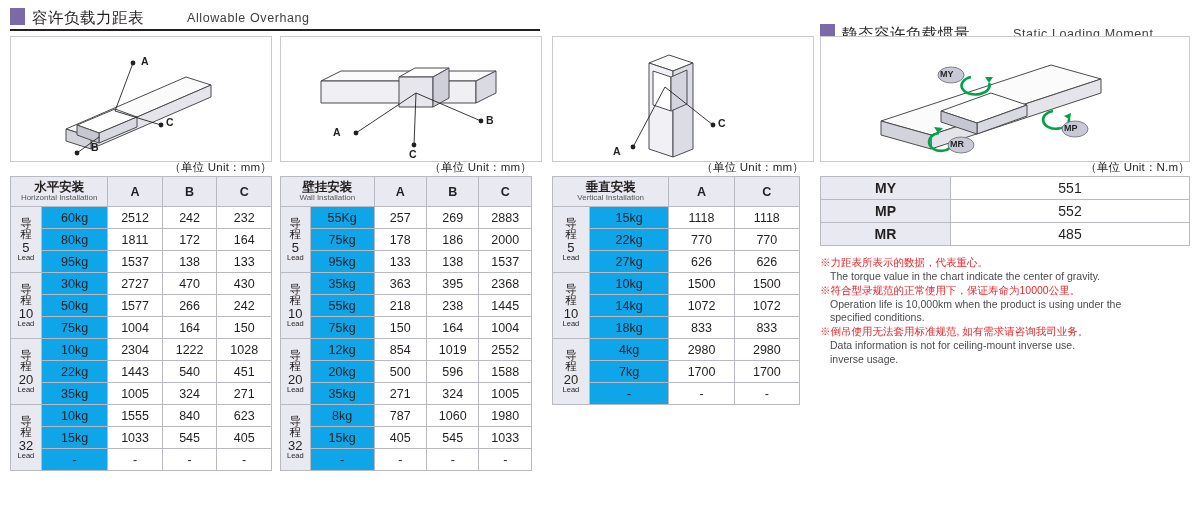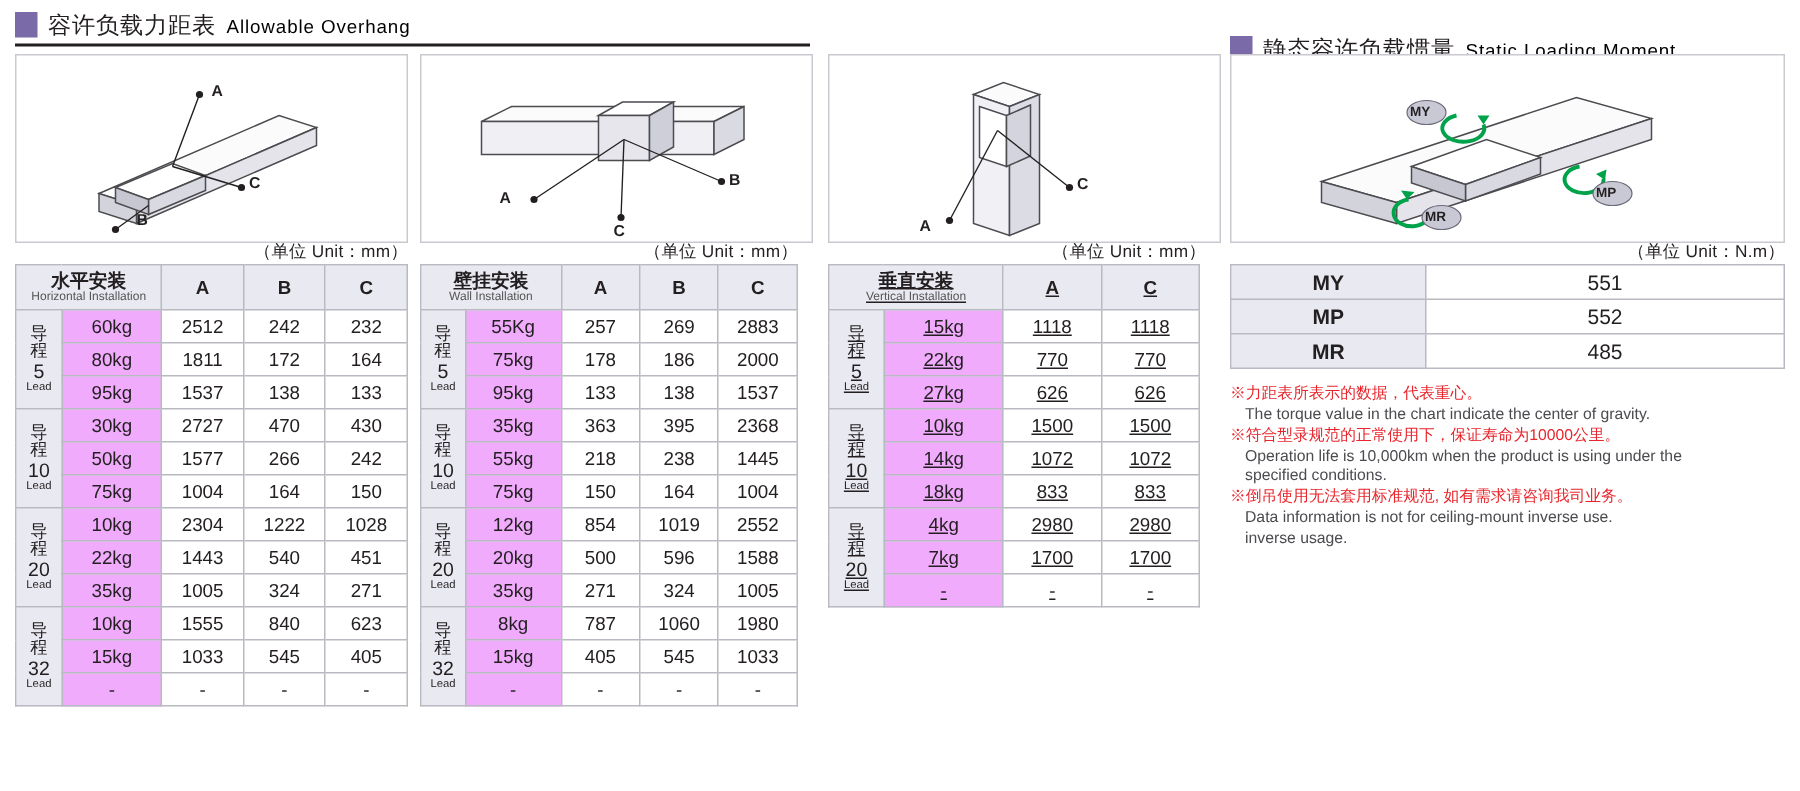--- a/index.html
+++ b/index.html
@@ -9,21 +9,21 @@
     font-family:"Liberation Sans", sans-serif;
     background:#ffffff;
     color:#231f20;
     position:relative;
     overflow:hidden;
   }
   
   .sec-head { display:flex; align-items:flex-end; gap:7px; }
   .sec-bar { width:15px; height:17px; background:#7b6aa8; flex:0 0 auto; }
   .sec-cn { font-size:15.5px; font-weight:normal; letter-spacing:0.5px; color:#231f20; line-height:1; }
-  .sec-en { font-size:12.5px; color:#000000; letter-spacing:0.6px; line-height:1; padding-bottom:1px; }
+  .sec-en { font-size:12.5px; color:#404040; letter-spacing:0.6px; line-height:1; padding-bottom:1px;margin-left:36px; }
   .rule { height:2px; background:#231f20; margin-top:4px; }
 
   
   #left { position:absolute; left:10px; top:8px; width:530px; }
   #right { position:absolute; left:820px; top:24px; width:370px; }
 
   
   .diagrams { position:absolute; top:36px; left:10px; width:800px; height:128px; }
   .dia {
     position:absolute; top:0; height:126px;
@@ -57,26 +57,26 @@
   .head-cell { background:#e9e9f1;margin-top:24px; }
   .lead-cell {
     background:#e9e9f1;
     width:26px;
     font-size:11.5px;
     line-height:1.0;
     font-weight:bold;
   }
   .lead-cell .num { font-size:13px; }
   .lead-cell .ld { font-size:7.5px; font-weight:normal;text-align:center; }
-  .kg { background:#f0abfc; font-weight:normal; }
+  .kg { background:#0ea5e9; font-weight:normal; }
   .val { background:#ffffff; }
 
   .t1 { left:10px;  top:176px; width:262px; }
   .t2 { left:280px; top:176px; width:252px; }
-  .t3 { left:552px; top:176px; width:248px;text-decoration:underline; }
+  .t3 { left:552px; top:176px; width:248px; }
   .t4 { left:820px; top:176px; width:370px; }
 
   .t4 td { height:23px; font-size:14px; }
   .t4 .lab { background:#e9e9f1; font-weight:bold; width:130px; }
 
   
   .notes { position:absolute; left:820px; top:256px; width:378px; font-size:10.5px; line-height:1.32; }
   .note-cn { color:#e8262c; }
   .note-en { color:#4b4b50; padding-left:10px; }
 

